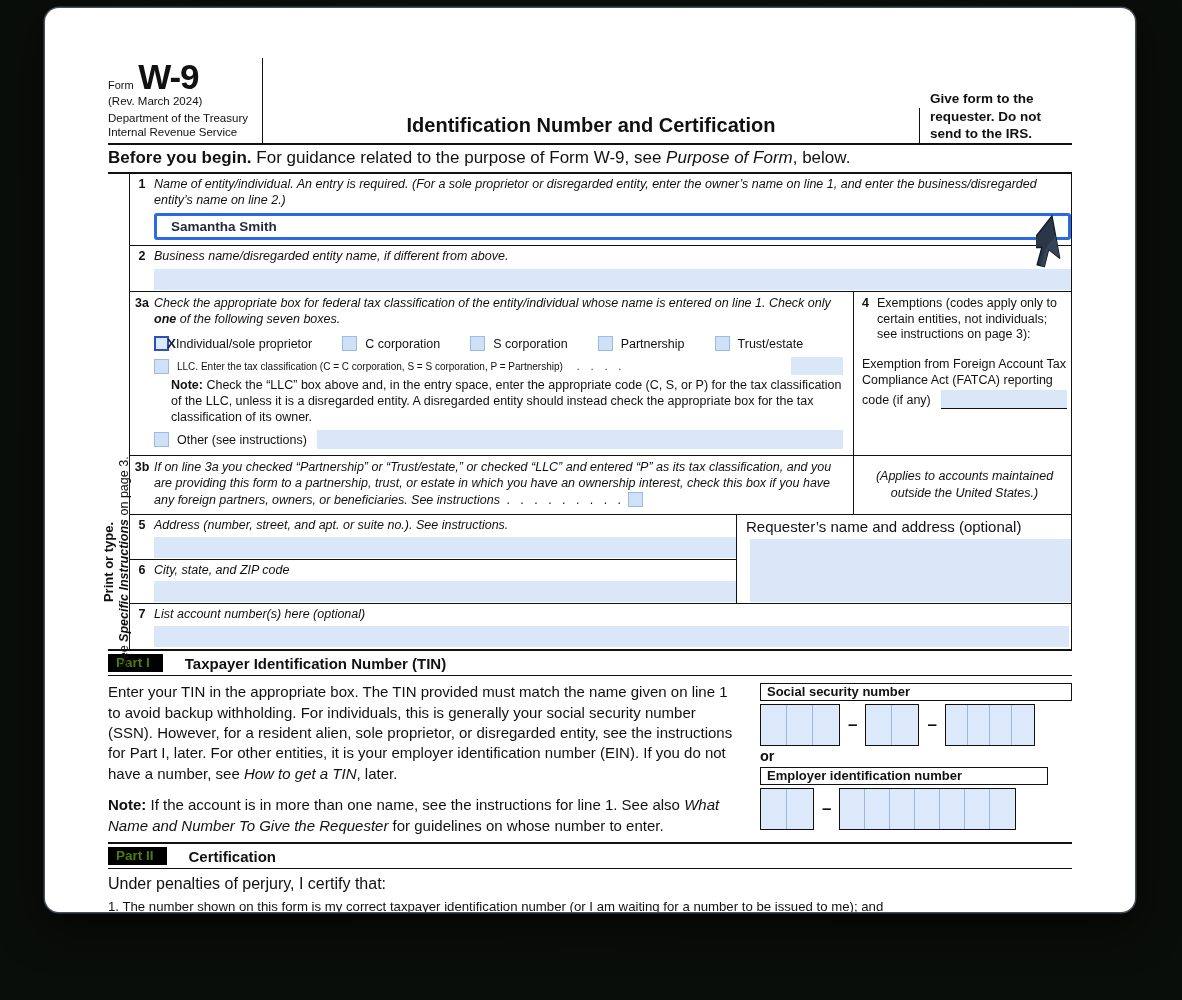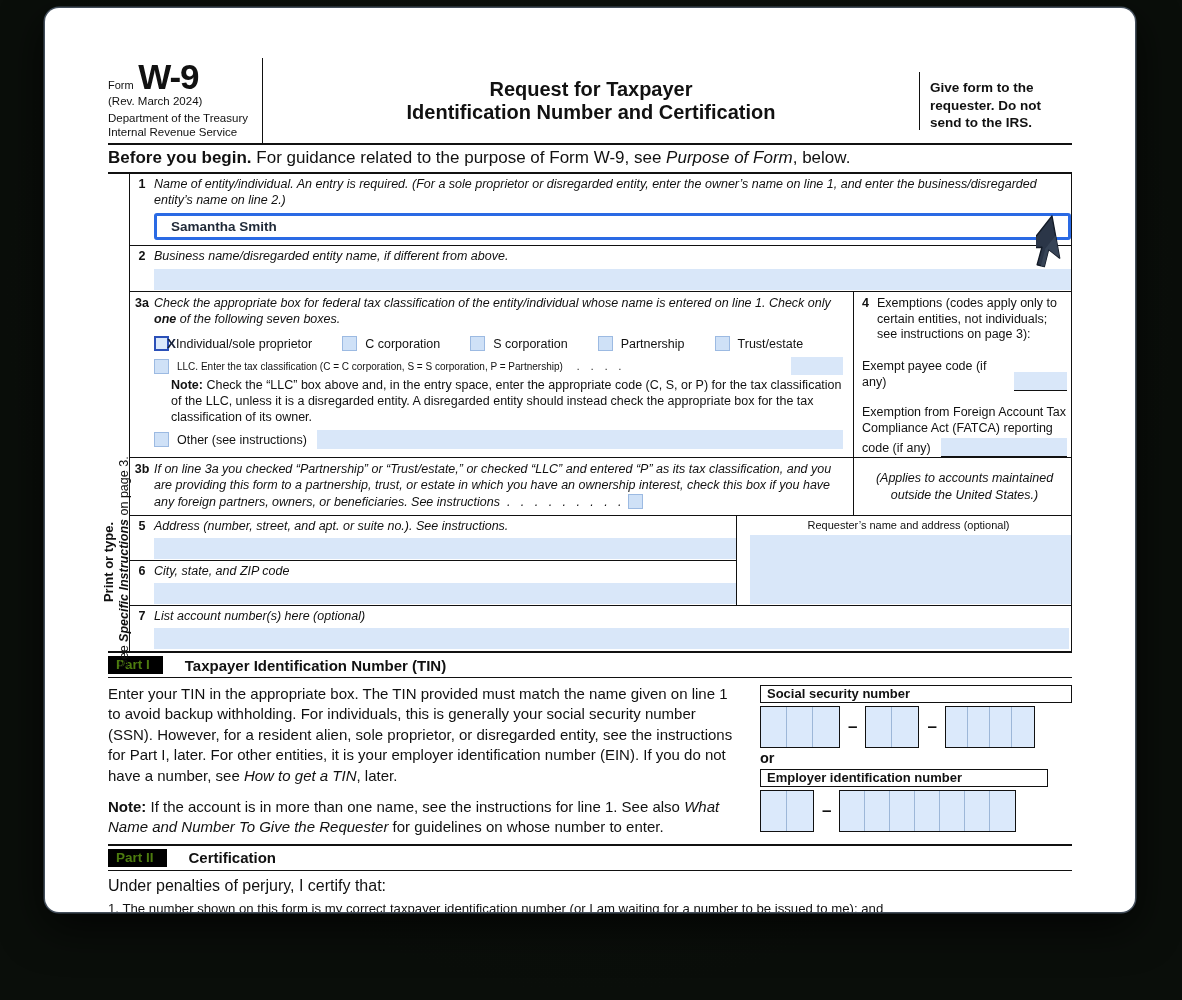--- a/index.html
+++ b/index.html
@@ -13,21 +13,21 @@
     overflow:hidden;
   }
   .page {
     position:absolute; left:45px; top:8px; width:1090px; height:904px;
     background:#fff; border-radius:14px; overflow:hidden;
     box-shadow: 0 0 0 1.5px #434e5b, 0 14px 44px rgba(0,0,0,.75);
   }
   .content { padding:50px 63px 0 63px; }
 
   
-  .hdr { display:flex; align-items:center; border-bottom:2px solid #111; }
+  .hdr { display:flex; align-items:flex-end; border-bottom:2px solid #111; }
   .hdr-left { width:155px; padding:4px 6px 4px 0; border-right:1.5px solid #111; }
   .form-word { font-size:11px; }
   .form-number { font-size:35px; font-weight:700; letter-spacing:-1px; line-height:.85; }
   .rev { font-size:11.5px; margin-top:2px; }
   .dept { font-size:11.5px; line-height:1.22; margin-top:4px; }
   .hdr-center { flex:1; text-align:center; padding:6px 8px 6px; border-right:1.5px solid #111; }
   .main-title { font-size:20px; font-weight:700; line-height:1.15; }
   .goto { font-size:12.8px; font-weight:700; margin-top:7px; }
   .goto i { font-style:italic; }
   .hdr-right { width:152px; padding:10px 0 0 10px; font-size:13.5px; font-weight:700; line-height:1.3; }
@@ -97,21 +97,21 @@
   .row3b { display:flex; border-bottom:1px solid #111; }
   .c3b-left { flex:1; border-right:1px solid #111; padding:4px 8px 5px 0; }
   .c3b-right { flex:0 0 217px; padding:12px 6px 0 10px; font-size:12.5px; font-style:italic; text-align:center; line-height:1.35; }
 
   .row56 { display:flex; border-bottom:1px solid #111; }
   .addr-col { flex:1; min-width:0; }
   .r5 { padding-top:3px; }
   .r6 { border-top:1px solid #111; padding-top:3px; }
   .addr-bar { height:21px; background:#d9e7f9; margin:3px 0 1px 24px; }
   .req-cell { flex:0 0 335px; border-left:1.2px solid #111; display:flex; flex-direction:column; padding:3px 0 1px 9px; }
-  .req-lbl { font-size:11px;text-align:center; }
+  .req-lbl { font-size:15px; }
   .req-box { flex:1; background:#d9e7f9; margin:4px 0 0 4px; }
 
   .row7 { padding-top:3px; }
   .r7-bar { height:21px; background:#d9e7f9; margin:3px 2px 2px 24px; }
 
   
   .part-hdr { display:flex; align-items:center; padding:3px 0 3px; border-bottom:1.2px solid #111; }
   .part-hdr.second { border-top:2.2px solid #111; margin-top:6px; }
   .badge { background:#000; color:#4d7c0f; font-weight:700; font-size:13.5px; padding:1px 13px 2px 8px; }
   .part-title { font-weight:700; font-size:15px; margin-left:22px; }
@@ -150,21 +150,20 @@
         <div><span class="form-word">Form</span>
           <span class="form-number">W-9</span></div>
         <div class="rev">(Rev. March 2024)</div>
         <div class="dept">
           <div>Department of the Treasury</div>
           <div>Internal Revenue Service</div>
         </div>
       </div>
       <div class="hdr-center">
         <div class="main-title">
-          <div>Request for Taxpayer</div>
           <div>Identification Number and Certification</div>
         </div>
       </div>
       <div class="hdr-right">Give form to the requester. Do not send to the IRS.</div>
     </div>
 
     <div class="before">
       <b>Before you begin.</b><span> For guidance related to the purpose of Form W-9, see </span><i>Purpose of Form</i><span>, below.</span>
     </div>
 
@@ -233,24 +232,20 @@
             <div class="other-row">
               <div class="cb"></div>
               <span>Other (see instructions)</span>
               <div class="other-box"></div>
             </div>
           </div>
           <div class="c3-right">
             <div class="c4-label">
               <div class="n4">4</div>
               <div>Exemptions (codes apply only to certain entities, not individuals; see instructions on page 3):</div>
-            </div>
-            <div class="exempt-row">
-              <span>Exempt payee code (if any)</span>
-              <div class="u-input exempt-input"></div>
             </div>
             <div class="fatca-wrap">
               <div>Exemption from Foreign Account Tax Compliance Act (FATCA) reporting</div>
               <div class="fatca-row">
                 <span>code (if any)</span>
                 <div class="u-input fatca-input"></div>
               </div>
             </div>
           </div>
         </div>

